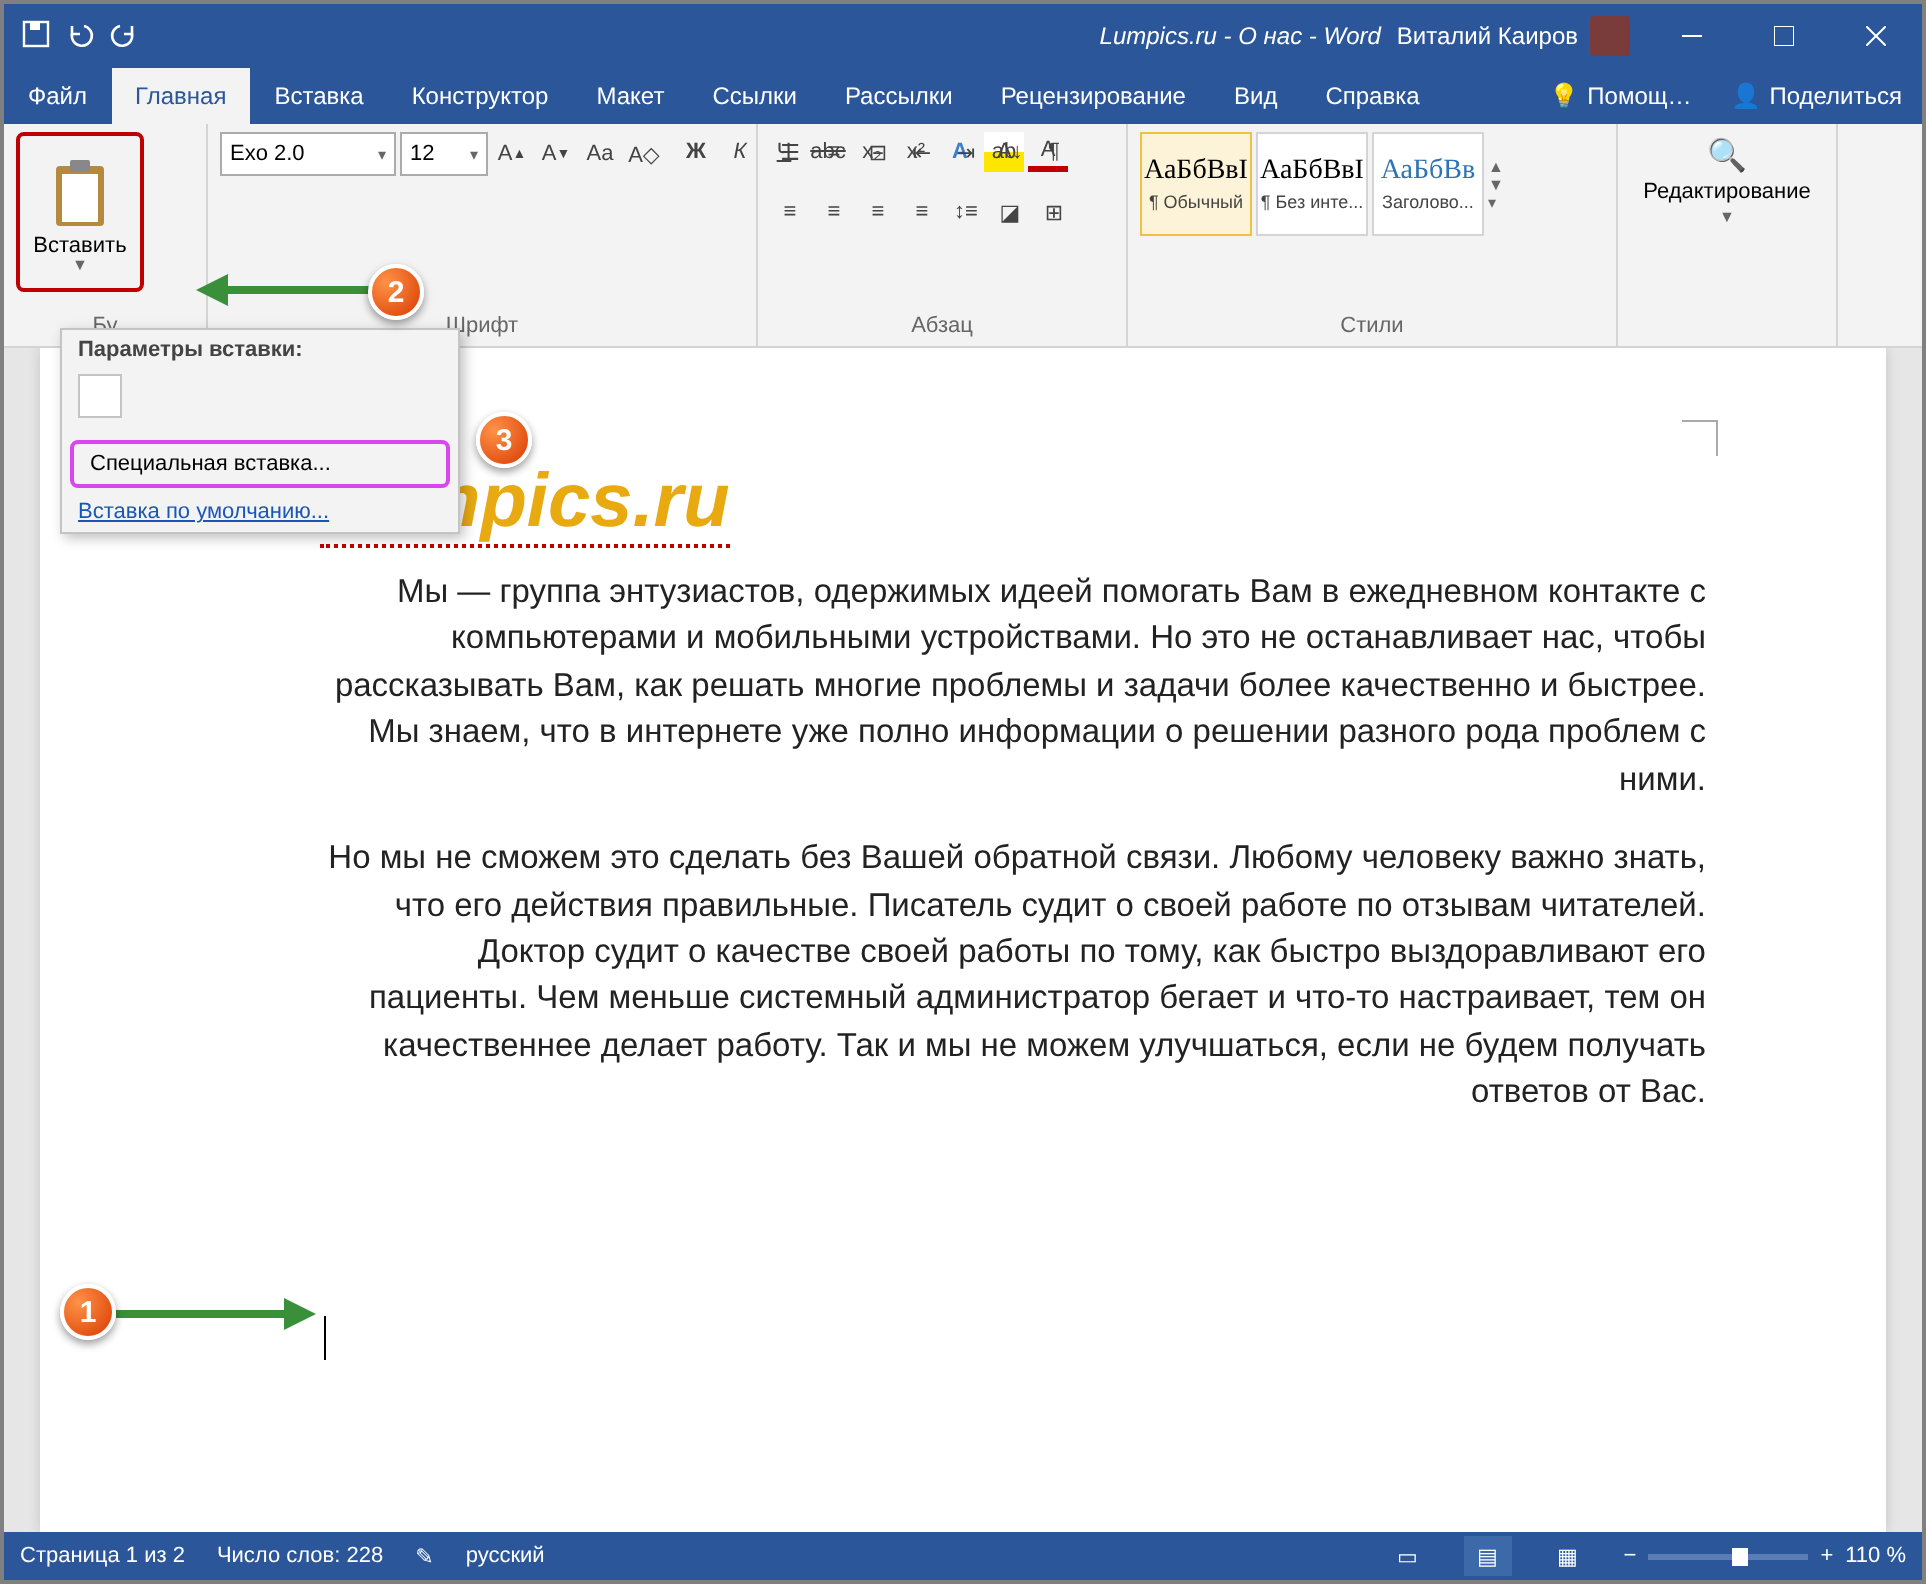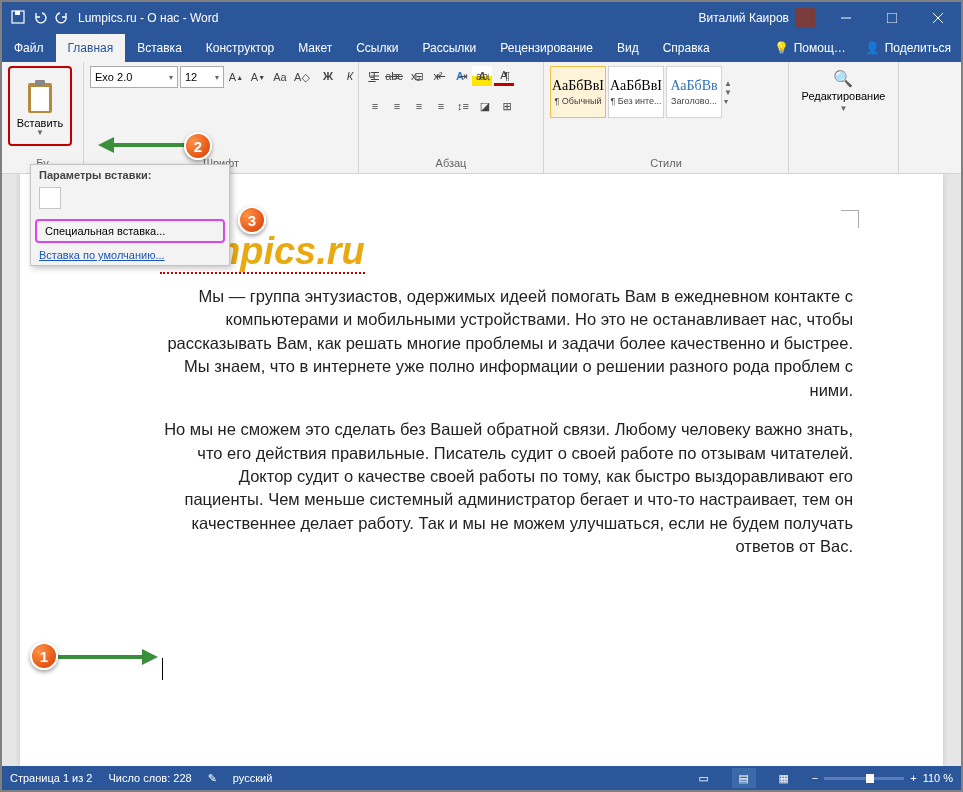--- a/index.html
+++ b/index.html
@@ -2,40 +2,40 @@
 <html><head>
 <meta charset="utf-8">
 <style>
 * { margin:0; padding:0; box-sizing:border-box; font-family:"Segoe UI",Arial,sans-serif; }
 body { background:#fff; width:963px; height:792px; position:relative; border:2px solid #808080; }
 
 
 .titlebar { height:32px; background:#2b579a; color:#fff; display:flex; align-items:center; font-size:12px; }
 .titlebar .qat { display:flex; gap:6px; padding:0 8px; }
 .titlebar .qat svg { width:16px; height:16px; }
-.titlebar .title { flex:1; text-align:left; }
+.titlebar .title { flex:1; text-align:right;font-style:italic; }
 .titlebar .user { display:flex; align-items:center; gap:6px; padding:0 8px; }
 .titlebar .user .avatar { width:20px; height:20px; background:#7a3b3b; border-radius:2px; }
 .titlebar .winbtn { width:46px; height:32px; display:flex; align-items:center; justify-content:center; }
 .titlebar .winbtn svg { width:10px; height:10px; }
 
 
 .tabstrip { height:28px; background:#2b579a; display:flex; border-bottom:none; }
 .tabstrip .tab { padding:0 12px; display:flex; align-items:center; font-size:12px; color:#fff; cursor:pointer; }
 .tabstrip .tab.file { background:#2b579a; }
 .tabstrip .tab.active { background:#f3f3f3; color:#2b579a; }
 .tabstrip .spacer { flex:1; }
 .tabstrip .help { display:flex; align-items:center; color:#fff; font-size:12px; gap:4px; padding:0 10px; }
 
 
 .ribbon { height:112px; background:#f3f3f3; border-bottom:1px solid #d4d4d4; display:flex; position:relative; }
 .group { border-right:1px solid #d4d4d4; padding:4px 6px 2px; display:flex; flex-direction:column; }
 .group .body { flex:1; display:flex; align-items:flex-start; gap:4px; }
 .group .label { text-align:center; font-size:11px; color:#666; padding:2px 0; }
-.clipboard { width:82px; }
+.clipboard { width:102px; }
 .pastebtn { width:64px; height:80px; border:2px solid #c00000; border-radius:4px; display:flex; flex-direction:column; align-items:center; justify-content:center; cursor:pointer; background:#f3f3f3; padding-top:4px; }
 .pastebtn .clipic { width:30px; height:36px; }
 .pastebtn .lbl { font-size:11px; margin-top:2px; }
 .pastebtn .drop { font-size:8px; color:#666; margin-top:-1px; }
 .font-group { width:275px; }
 .font-row { display:flex; gap:2px; align-items:center; margin-bottom:4px; }
 .font-name { width:88px; height:22px; border:1px solid #ababab; background:#fff; font-size:11px; padding:0 4px; display:flex; align-items:center; justify-content:space-between; }
 .font-size { width:44px; height:22px; border:1px solid #ababab; background:#fff; font-size:11px; padding:0 4px; display:flex; align-items:center; justify-content:space-between; }
 .ribic { width:20px; height:20px; display:flex; align-items:center; justify-content:center; font-size:11px; color:#444; cursor:pointer; }
 .para-group { width:185px; }

